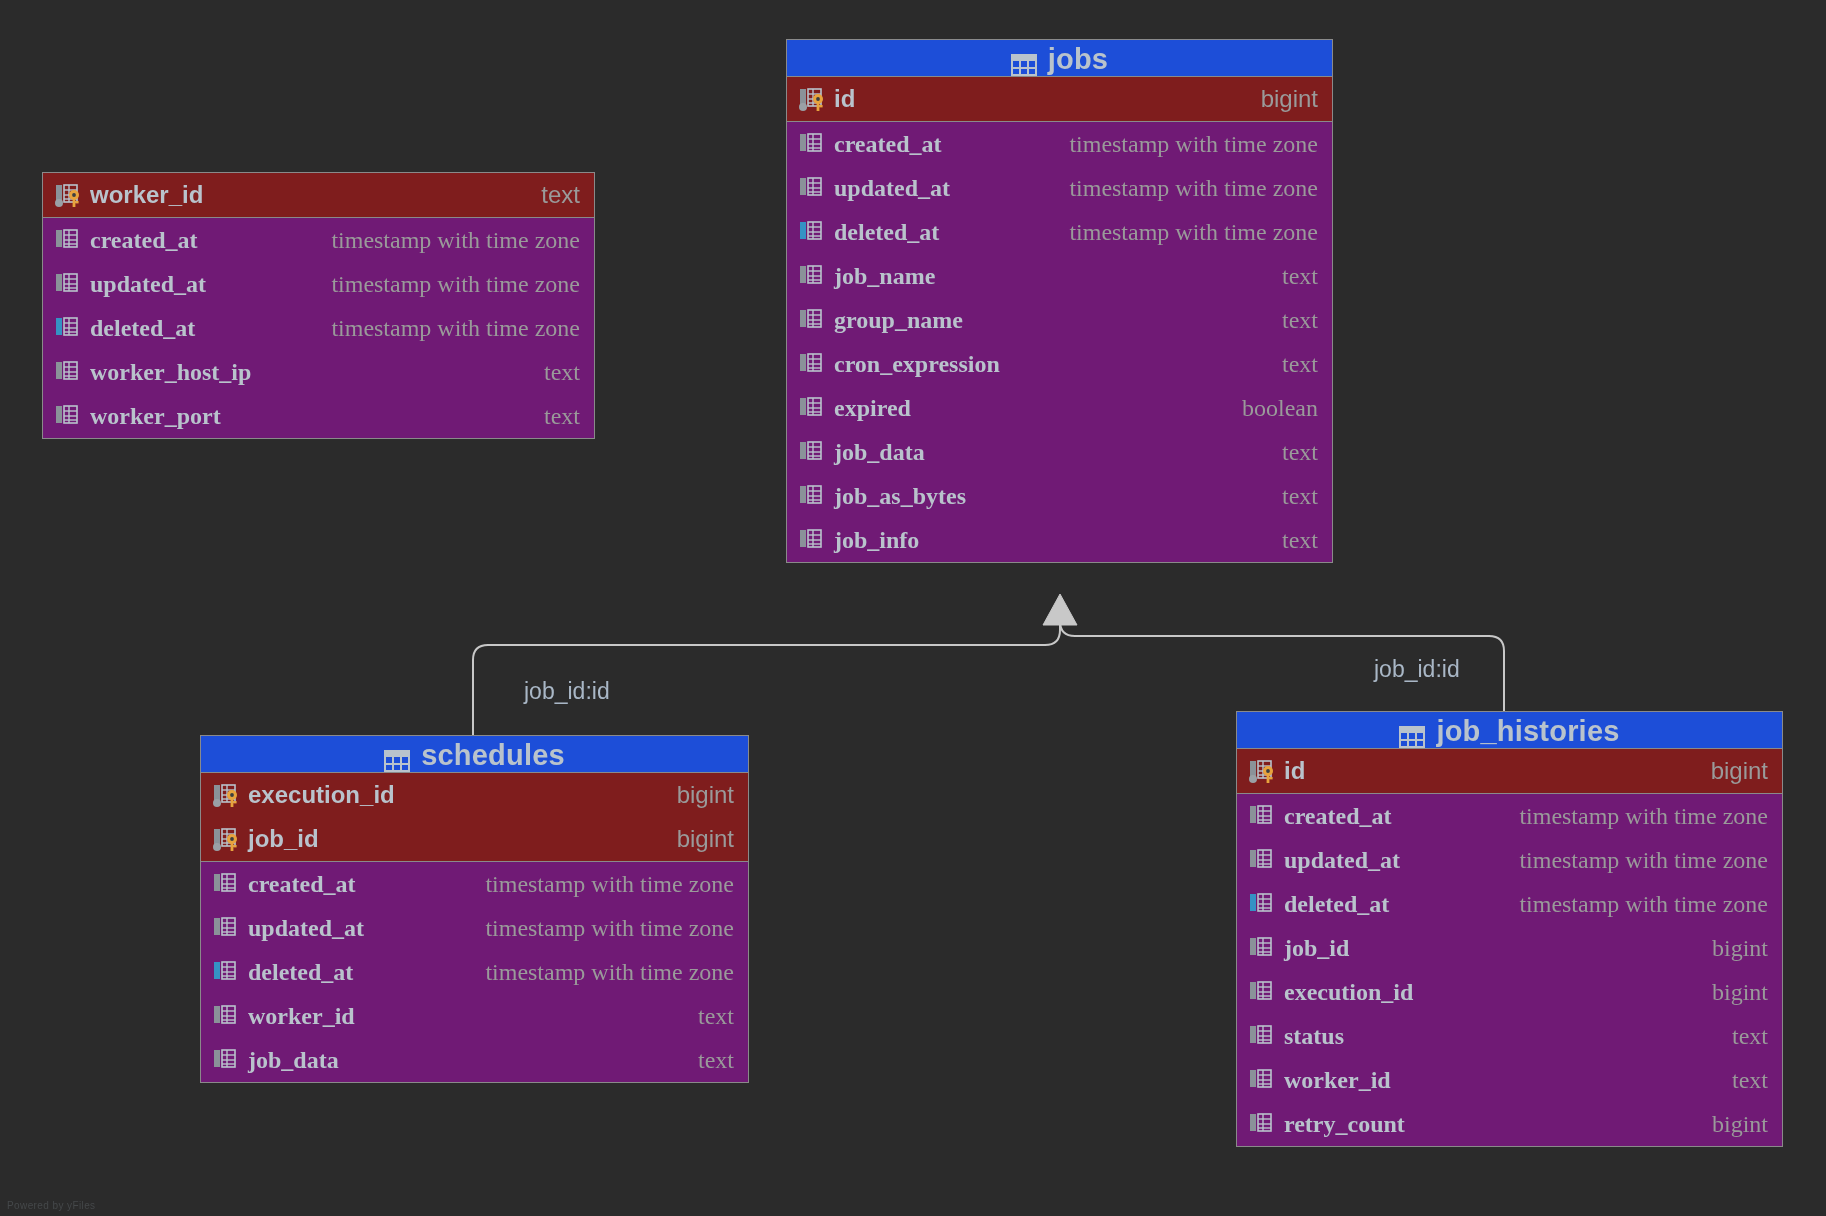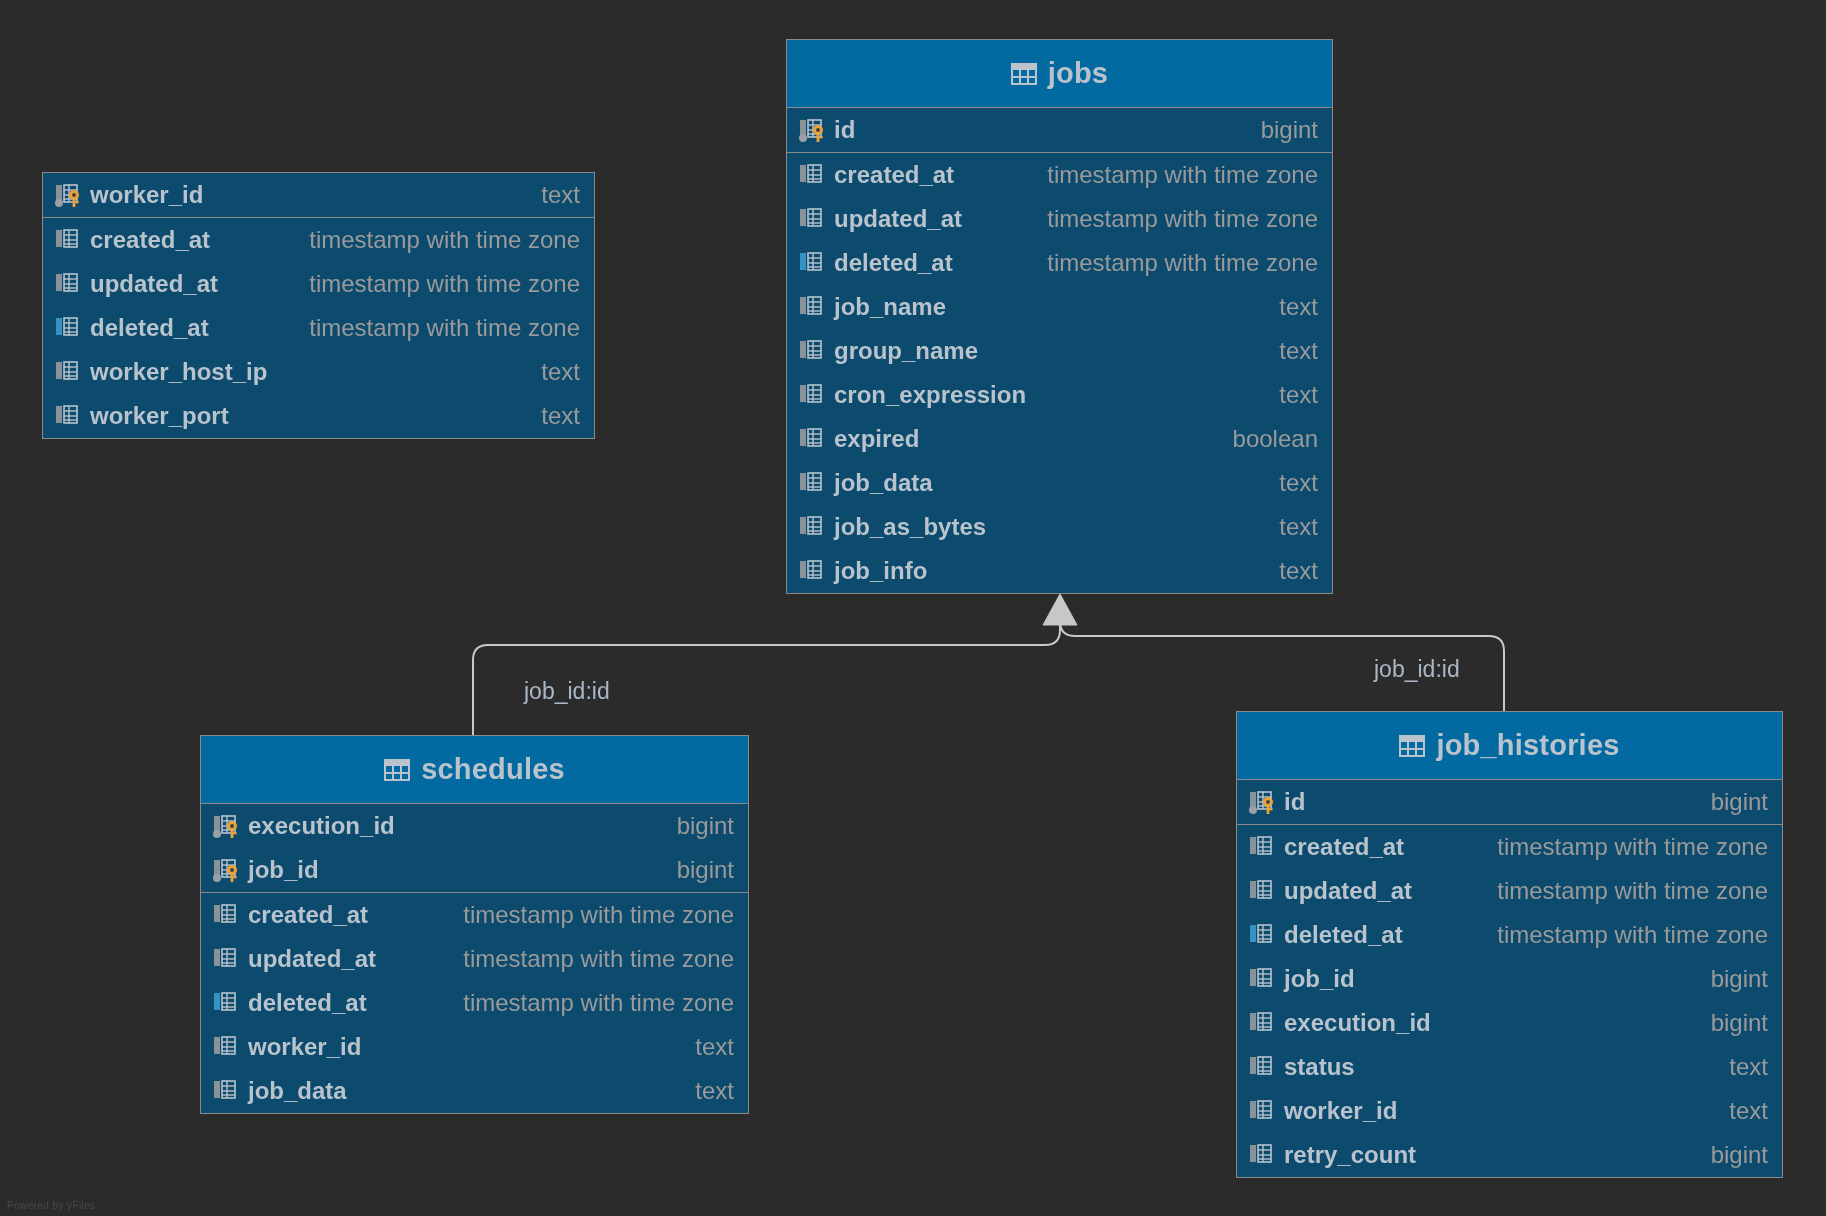--- a/index.html
+++ b/index.html
@@ -36,39 +36,39 @@
   
   .entity {
     position: absolute;
     box-sizing: border-box;
     background: #3c3f41;
     border: 1px solid #8a8a8a;
     overflow: hidden;
   }
   .entity-header {
     box-sizing: border-box;
-    height: 68px;
-    background: #0369a1;
+    height: 37px;
+    background: #1d4ed8;
     border-bottom: 1px solid #8a8a8a;
     display: flex;
-    align-items: center;
+    align-items: flex-end;
     justify-content: center;
     gap: 11px;
   }
   .entity-title {
     color: #b9c3cc;
     font-size: 29px;
     font-weight: bold;
     letter-spacing: .2px;
   }
   .pk-section {
     border-bottom: 1px solid #8a8a8a;
-    background: #0c4a6e;
-  }
-  .col-section { background: #0c4a6e; }
+    background: #7f1d1d;
+  }
+  .col-section { background: #701a75; font-family: Liberation Serif, serif; }
 
   .col-row {
     box-sizing: border-box;
     height: 44px;
     display: flex;
     align-items: center;
     padding: 0 14px 0 11px;
   }
   .col-icon {
     flex: 0 0 auto;

